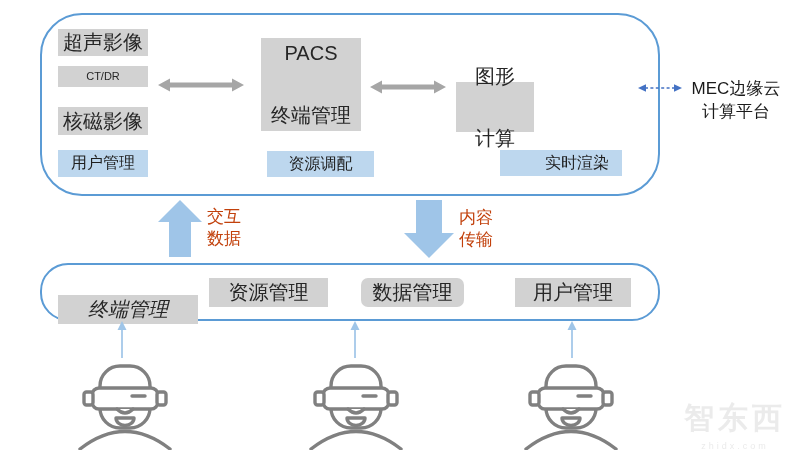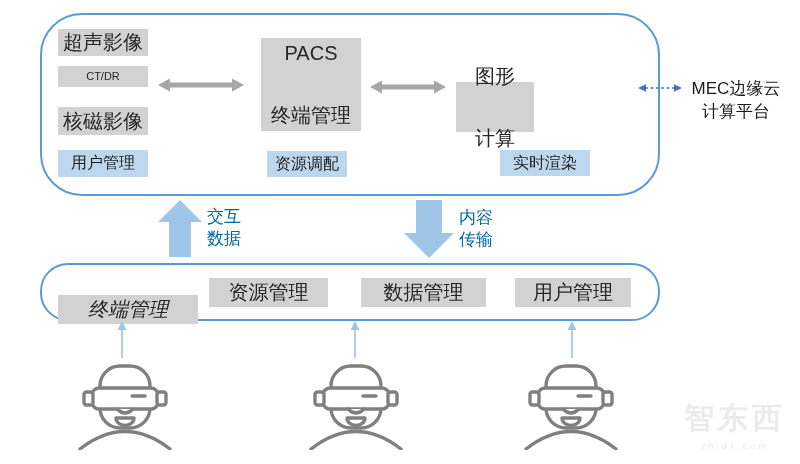--- a/index.html
+++ b/index.html
@@ -5,21 +5,21 @@
   html,body{margin:0;padding:0;background:#fff;}
   .canvas{position:relative;width:800px;height:464px;background:#fff;overflow:hidden;
           font-family:"Liberation Sans","DejaVu Sans",sans-serif;color:#262626;}
   .abs{position:absolute;}
   .container{position:absolute;border:2px solid #5b9bd5;border-radius:40px;background:#fff;box-sizing:border-box;}
   .gbox{position:absolute;background:#d2d2d2;display:flex;align-items:center;justify-content:center;
         text-align:center;font-size:20px;line-height:1.25;color:#262626;}
   .gbox.two{flex-direction:column;gap:37px;}
   .tag{position:absolute;background:#bdd7ee;display:flex;align-items:center;justify-content:center;
        font-size:16px;color:#1f1f1f;}
-  .flowlbl{position:absolute;font-size:17px;line-height:22px;color:#0369a1;}
+  .flowlbl{position:absolute;font-size:17px;line-height:22px;color:#c2410c;}
   .flowlbl span{display:block;}
   .platform{position:absolute;font-size:17px;line-height:23px;text-align:center;color:#1a1a1a;margin-top:12px;}
   .platform span{display:block;}
   .watermark{position:absolute;text-align:center;pointer-events:none;}
   .watermark .brand{display:block;font-size:30px;font-weight:700;letter-spacing:4px;color:rgba(190,190,190,0.30);}
   .watermark .domain{display:block;font-size:9px;letter-spacing:3px;margin-top:2px;color:rgba(195,195,195,0.35);}
   svg{display:block;}
 </style>
 </head>
 <body>
@@ -34,31 +34,31 @@
   <div class="tag" style="left:58px;top:150px;width:90px;height:27px;">用户管理</div>
 
   <svg class="abs" style="left:158px;top:77px;" width="86" height="16" viewBox="0 0 86 16">
     <polygon points="0,8 12,1.5 12,5.5 74,5.5 74,1.5 86,8 74,14.5 74,10.5 12,10.5 12,14.5" fill="#a6a6a6"></polygon>
   </svg>
 
   <div class="gbox two" style="left:261px;top:38px;width:100px;height:93px;">
     <span>PACS</span>
     <span>终端管理</span>
   </div>
-  <div class="tag" style="left:267px;top:151px;width:80px;height:26px;">资源调配</div>
+  <div class="tag" style="left:267px;top:151px;width:107px;height:26px;">资源调配</div>
 
   <svg class="abs" style="left:370px;top:79px;" width="76" height="16" viewBox="0 0 76 16">
     <polygon points="0,8 12,1.5 12,5.5 64,5.5 64,1.5 76,8 64,14.5 64,10.5 12,10.5 12,14.5" fill="#a6a6a6"></polygon>
   </svg>
 
   <div class="gbox two" style="left:456px;top:82px;width:78px;height:50px;">
     <span>图形</span>
     <span>计算</span>
   </div>
-  <div class="tag" style="left:500px;top:150px;width:90px;height:26px;">实时渲染</div>
+  <div class="tag" style="left:500px;top:150px;width:90px;height:26px;padding-left:32px;">实时渲染</div>
 
   <svg class="abs" style="left:638px;top:82px;" width="44" height="12" viewBox="0 0 44 12">
     <line x1="7" y1="6" x2="37" y2="6" stroke="#4472c4" stroke-width="1.7" stroke-dasharray="3,2.4"></line>
     <polygon points="0,6 8,2.2 8,9.8" fill="#4472c4"></polygon>
     <polygon points="44,6 36,2.2 36,9.8" fill="#4472c4"></polygon>
   </svg>
 
   <div class="platform" style="left:678px;top:65px;width:116px;">
     <span>MEC边缘云</span>
     <span>计算平台</span>
@@ -77,21 +77,21 @@
   </svg>
   <div class="flowlbl" style="left:459px;top:207px;">
     <span>内容</span>
     <span>传输</span>
   </div>
 
   <div class="container" style="left:40px;top:263px;width:620px;height:58px;border-radius:28px;"></div>
 
   <div class="gbox" style="left:58px;top:295px;width:140px;height:29px;font-style:italic;">终端管理</div>
   <div class="gbox" style="left:209px;top:278px;width:119px;height:29px;">资源管理</div>
-  <div class="gbox" style="left:361px;top:278px;width:125px;height:29px;">数据管理</div>
+  <div class="gbox" style="left:361px;top:278px;width:103px;height:29px;border-radius:7px;">数据管理</div>
   <div class="gbox" style="left:515px;top:278px;width:116px;height:29px;">用户管理</div>
 
   <svg class="abs" style="left:116px;top:321px;" width="12" height="38" viewBox="0 0 12 38">
     <line x1="6" y1="37" x2="6" y2="7" stroke="#9fc5e8" stroke-width="1.7"></line>
     <polygon points="6,0 1.5,9 10.5,9" fill="#9fc5e8"></polygon>
   </svg>
   <svg class="abs" style="left:349px;top:321px;" width="12" height="38" viewBox="0 0 12 38">
     <line x1="6" y1="37" x2="6" y2="7" stroke="#9fc5e8" stroke-width="1.7"></line>
     <polygon points="6,0 1.5,9 10.5,9" fill="#9fc5e8"></polygon>
   </svg>

